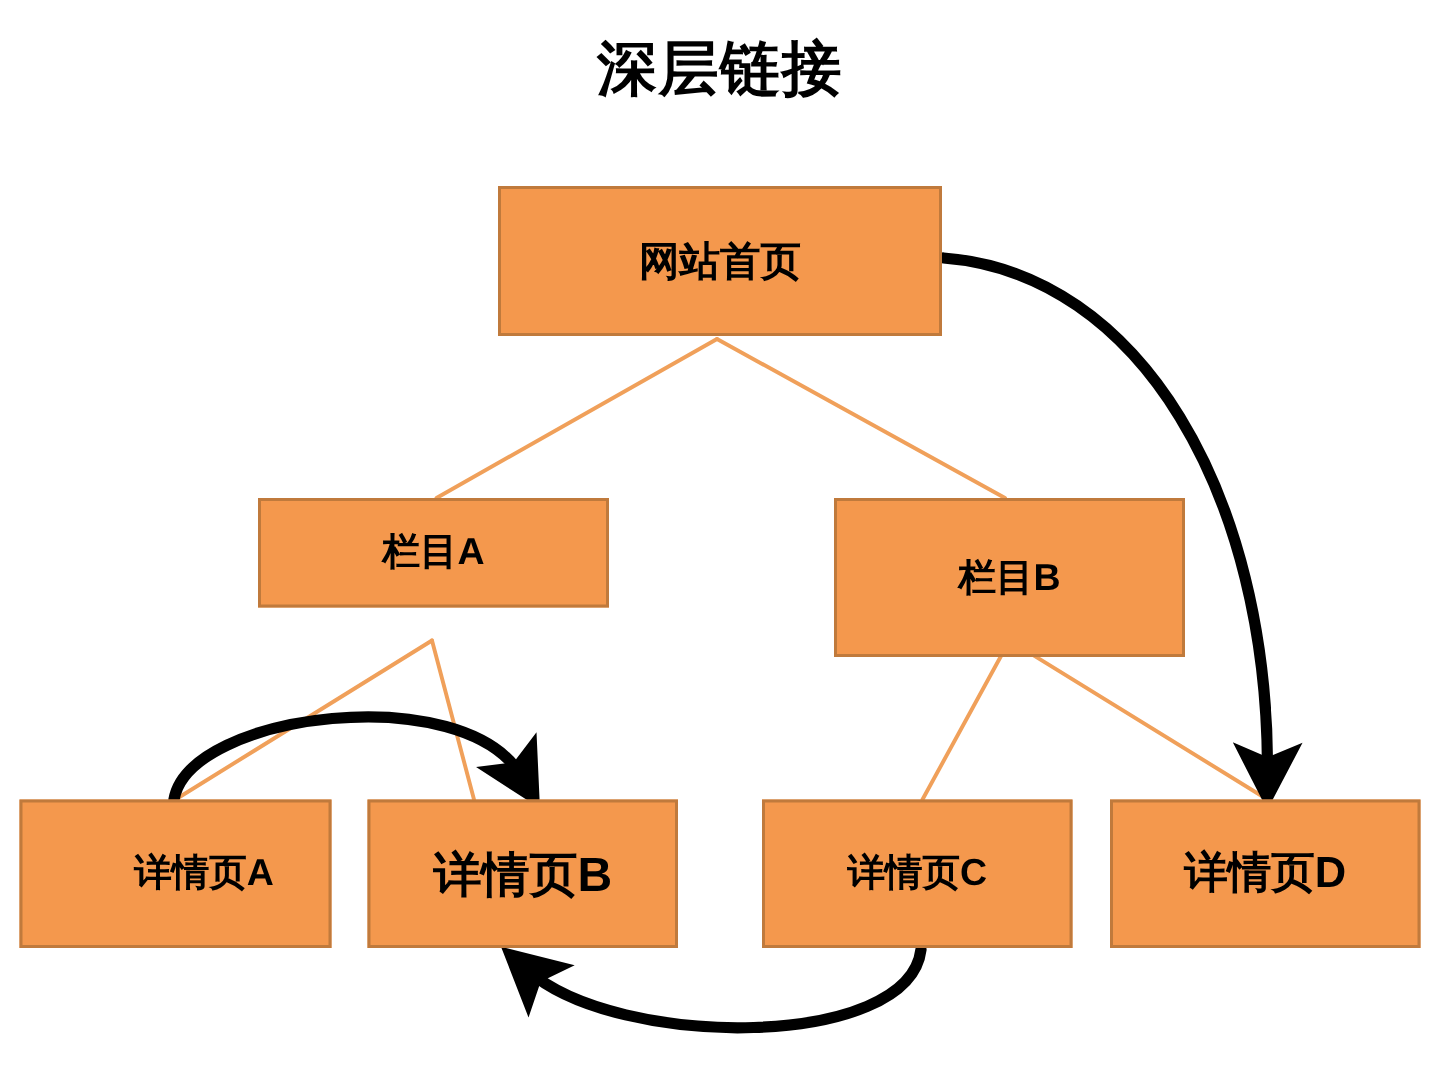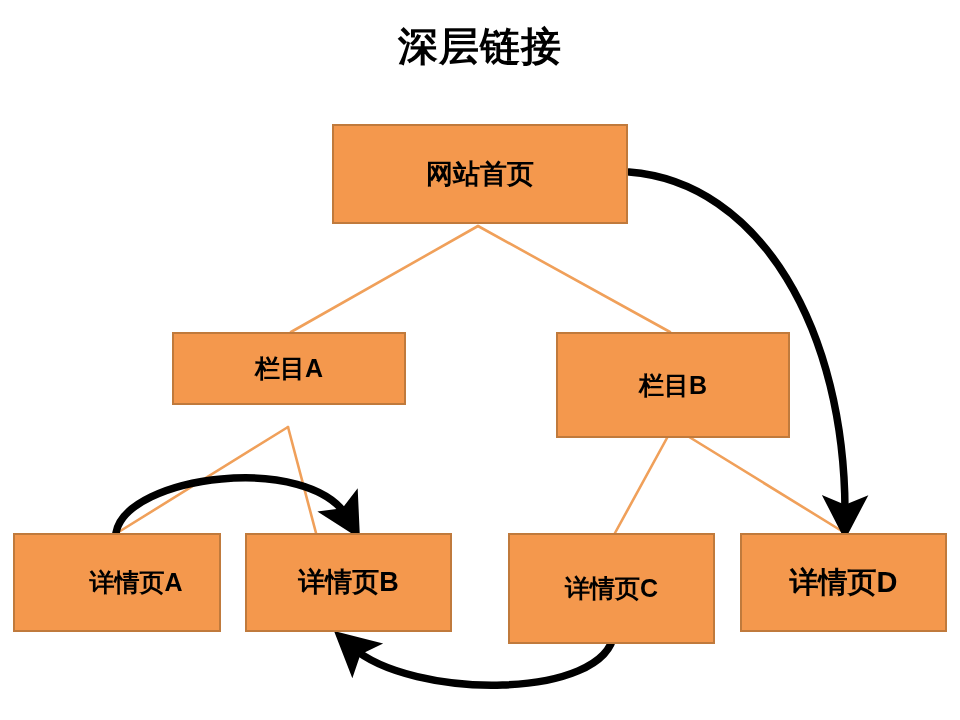--- a/index.html
+++ b/index.html
@@ -55,22 +55,22 @@
     white-space: nowrap;
   }
   .node-label {
     display: block;
     line-height: 1;
   }
   .node-home  { left: 332px; top: 124px; width: 296px; height: 100px; font-size: 27px; }
   .node-sec-a { left: 172px; top: 332px; width: 234px; height: 73px;  font-size: 25px; }
   .node-sec-b { left: 556px; top: 332px; width: 234px; height: 106px;  font-size: 25px; }
   .node-det-a { left: 13px;  top: 533px; width: 208px; height: 99px;  font-size: 25px; padding-left: 38px; }
-  .node-det-b { left: 245px; top: 533px; width: 207px; height: 99px;  font-size: 27px; }
-  .node-det-c { left: 508px; top: 533px; width: 207px; height: 111px;  font-size: 25px; }
+  .node-det-b { left: 245px; top: 533px; width: 207px; height: 99px;  font-size: 32px; }
+  .node-det-c { left: 508px; top: 533px; width: 207px; height: 99px;  font-size: 25px; }
   .node-det-d { left: 740px; top: 533px; width: 207px; height: 99px;  font-size: 29px; }
 </style>
 </head>
 <body>
 
 <div id="canvas">
 
   <div class="diagram-title">深层链接</div>
 
   <svg class="links" viewBox="0 0 960 720" xmlns="http://www.w3.org/2000/svg">

